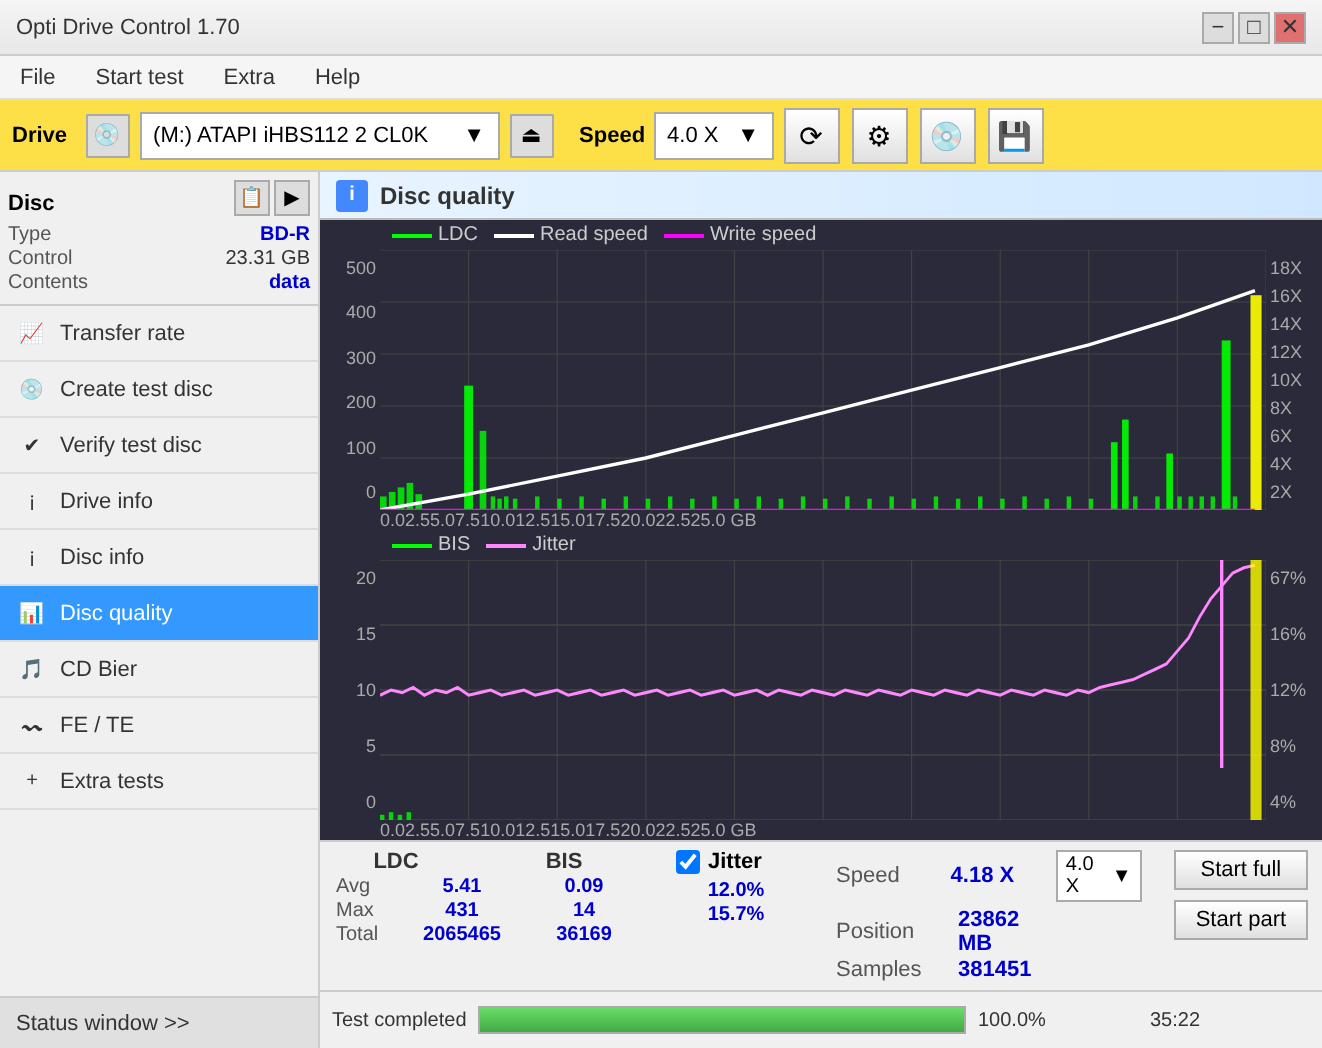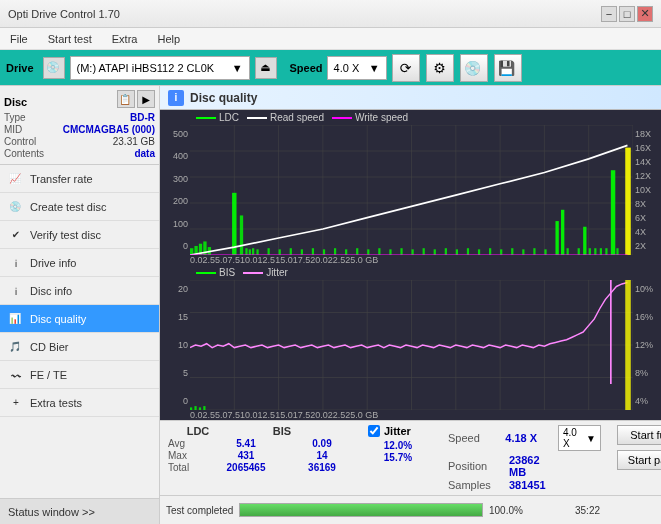--- a/index.html
+++ b/index.html
@@ -10,21 +10,21 @@
     .titlebar-title { font-size: 11px; font-weight: normal; color: #333; }
     .titlebar-controls { display: flex; gap: 2px; }
     .titlebar-btn { width: 16px; height: 16px; font-size: 11px; display: flex; align-items: center; justify-content: center; cursor: pointer; border: 1px solid #aaa; background: #ddd; color: #333; }
     .titlebar-btn.close { background: #e07070; }
 
     
     .menubar { background: #f5f5f5; height: 22px; display: flex; align-items: center; padding: 0 4px; border-bottom: 1px solid #ddd; gap: 8px; }
     .menubar-item { padding: 2px 6px; cursor: pointer; font-size: 11px; color: #333; }
 
     
-    .drivetoolbar { background: #14b8a6; height: 36px; display: flex; align-items: center; padding: 0 6px; border-bottom: 1px solid #ccc; gap: 4px; }
+    .drivetoolbar { background: #fde047; height: 36px; display: flex; align-items: center; padding: 0 6px; border-bottom: 1px solid #ccc; gap: 4px; }
     .drive-label { font-weight: bold; font-size: 11px; margin-right: 4px; }
     .drive-combo { background: white; border: 1px solid #aaa; padding: 2px 6px; font-size: 11px; min-width: 180px; height: 24px; display: flex; align-items: center; justify-content: space-between; cursor: pointer; }
     .drive-icon { width: 22px; height: 22px; background: #ddd; border: 1px solid #aaa; display: flex; align-items: center; justify-content: center; cursor: pointer; margin: 0 1px; }
     .speed-label { font-weight: bold; font-size: 11px; margin-left: 8px; }
     .speed-combo { background: white; border: 1px solid #aaa; padding: 2px 6px; font-size: 11px; width: 60px; height: 24px; display: flex; align-items: center; justify-content: space-between; cursor: pointer; }
     .toolbar-icon-btn { width: 28px; height: 28px; background: linear-gradient(to bottom, #fff, #e0e0e0); border: 1px solid #aaa; display: flex; align-items: center; justify-content: center; cursor: pointer; margin: 0 1px; font-size: 14px; }
 
     
     .main { display: flex; height: calc(524px - 86px); }
 
@@ -69,21 +69,21 @@
     .legend { display: flex; align-items: center; gap: 8px; padding: 2px 8px; background: #2a2a3a; font-size: 10px; }
     .legend-item { display: flex; align-items: center; gap: 3px; }
     .legend-color { width: 20px; height: 2px; }
     .legend-text { color: #ccc; font-size: 10px; }
 
     
     .stats-bar { background: #f0f0f0; border-top: 1px solid #ccc; padding: 4px 8px; display: flex; align-items: flex-start; gap: 16px; }
     .stats-col { display: flex; flex-direction: column; gap: 1px; }
     .stats-header-row { display: flex; gap: 24px; font-size: 11px; font-weight: bold; color: #333; }
     .stats-header-cell { width: 60px; text-align: center; }
-    .stats-data-row { display: flex; align-items: center; gap: 16px; font-size: 10px; }
+    .stats-data-row { display: flex; align-items: center; gap: 1px; font-size: 10px; }
     .stats-label { width: 32px; color: #555; }
     .stats-val { width: 60px; text-align: center; color: #0000cc; font-weight: bold; }
     .speed-row { display: flex; gap: 6px; align-items: center; }
     .speed-key { color: #555; width: 55px; }
     .speed-val { color: #0000cc; font-weight: bold; width: 50px; }
     .btn-start { background: linear-gradient(to bottom, #fff, #e0e0e0); border: 1px solid #aaa; padding: 3px 10px; font-size: 11px; cursor: pointer; margin-bottom: 2px; white-space: nowrap; }
 
     
     .progress-bar-area { background: #f0f0f0; border-top: 1px solid #ccc; height: 22px; display: flex; align-items: center; padding: 14px 6px; gap: 6px; }
     .progress-track { flex: 1; height: 14px; background: #ddd; border: 1px solid #aaa; overflow: hidden; }
@@ -149,24 +149,20 @@
       <div class="disc-header">
         <span class="disc-title">Disc</span>
         <div class="disc-icons">
           <div class="disc-icon-btn">📋</div>
           <div class="disc-icon-btn">▶</div>
         </div>
       </div>
       <div class="disc-row">
         <span class="disc-key">Type</span>
         <span class="disc-val">BD-R</span>
-      </div>
-      <div class="disc-row">
-        <span class="disc-key">MID</span>
-        <span class="disc-val">CMCMAGBA5 (000)</span>
       </div>
       <div class="disc-row">
         <span class="disc-key">Control</span>
         <span class="disc-val-black">23.31 GB</span>
       </div>
       <div class="disc-row">
         <span class="disc-key">Contents</span>
         <span class="disc-val">data</span>
       </div>
     </div>
@@ -368,21 +364,21 @@
 
       <div class="chart-bottom">
         <div class="yaxis-left">
           <span class="yaxis-label">20</span>
           <span class="yaxis-label">15</span>
           <span class="yaxis-label">10</span>
           <span class="yaxis-label">5</span>
           <span class="yaxis-label">0</span>
         </div>
         <div class="yaxis-right">
-          <span class="yaxis-label-r">10%</span>
+          <span class="yaxis-label-r">67%</span>
           <span class="yaxis-label-r">16%</span>
           <span class="yaxis-label-r">12%</span>
           <span class="yaxis-label-r">8%</span>
           <span class="yaxis-label-r">4%</span>
         </div>
         <div class="chart-inner">
           <svg viewBox="0 0 400 100" preserveAspectRatio="none" width="100%" height="100%">
 
             <line x1="0" y1="0" x2="400" y2="0" stroke="#444" stroke-width="0.5"></line>
             <line x1="0" y1="25" x2="400" y2="25" stroke="#444" stroke-width="0.5"></line>

